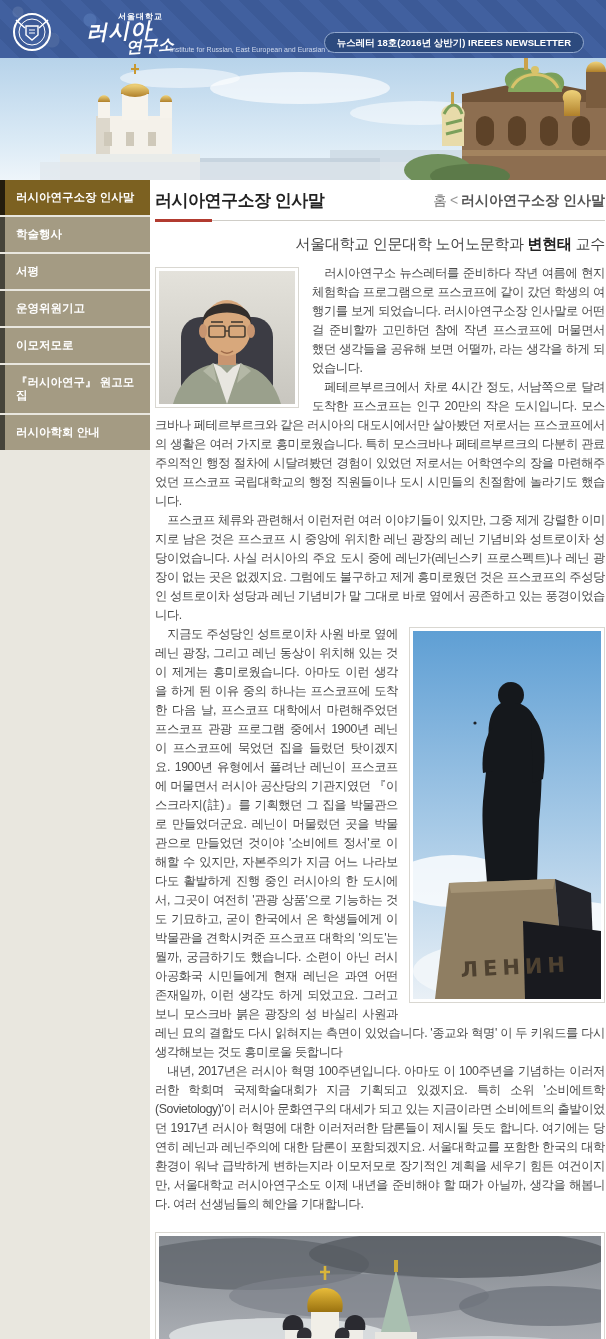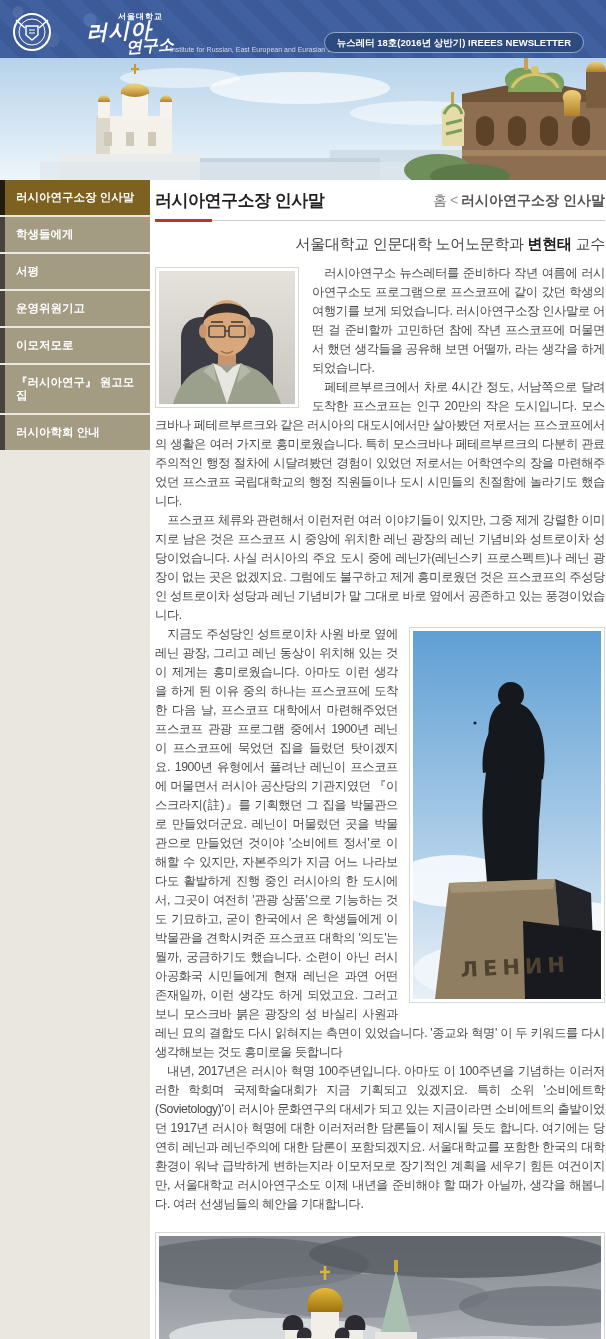--- a/index.html
+++ b/index.html
@@ -151,21 +151,21 @@
     <path d="M564 44 C556 28 588 28 580 44 L580 58 L564 58 Z" fill="url(#gold)"></path>
 
     <ellipse cx="438" cy="112" rx="34" ry="16" fill="#6f8f5a"></ellipse>
     <ellipse cx="470" cy="118" rx="40" ry="12" fill="#5c7a49"></ellipse>
   </svg>
 </div>
 
 <div class="content-row">
   <div class="sidebar">
     <div class="menu-item active"><span>러시아연구소장 인사말</span></div>
-    <div class="menu-item"><span>학생들에게</span></div>
+    <div class="menu-item"><span>학술행사</span></div>
     <div class="menu-item"><span>서평</span></div>
     <div class="menu-item"><span>운영위원기고</span></div>
     <div class="menu-item"><span>이모저모로</span></div>
     <div class="menu-item"><span>『러시아연구』 원고모집</span></div>
     <div class="menu-item"><span>러시아학회 안내</span></div>
   </div>
 
   <div class="main-col">
     <div class="title-row">
       <div class="page-title">러시아연구소장 인사말</div>
@@ -201,21 +201,21 @@
           <path d="M44 52 C42 26 94 26 92 52 C88 38 48 38 44 52 Z" fill="#332e2b"></path>
           <ellipse cx="44" cy="60" rx="4" ry="7" fill="#c89570"></ellipse>
             <ellipse cx="92" cy="60" rx="4" ry="7" fill="#c89570"></ellipse>
           <rect x="50" y="55" width="16" height="11" rx="2" fill="none" stroke="#4a3f33" stroke-width="1.6"></rect>
           <rect x="70" y="55" width="16" height="11" rx="2" fill="none" stroke="#4a3f33" stroke-width="1.6"></rect>
           <path d="M66 60 h4" stroke="#4a3f33" stroke-width="1.6"></path>
           <path d="M52 51 h12 M72 51 h12" stroke="#3a332c" stroke-width="1.6"></path>
           <path d="M62 80 C66 83 70 83 74 80" stroke="#9c6a4a" stroke-width="1.4" fill="none"></path>
         </svg>
       </div>
-      <p>러시아연구소 뉴스레터를 준비하다 작년 여름에 러시아연구소도 프로그램으로 프스코프에 같이 갔던 학생의 여행기를 보게 되었습니다. 러시아연구소장 인사말로 어떤 걸 준비할까 고민하던 참에 작년 프스코프에 머물면서 했던 생각들을 공유해 보면 어떨까, 라는 생각을 하게 되었습니다.</p>
+      <p>러시아연구소 뉴스레터를 준비하다 작년 여름에 현지체험학습 프로그램으로 프스코프에 같이 갔던 학생의 여행기를 보게 되었습니다. 러시아연구소장 인사말로 어떤 걸 준비할까 고민하던 참에 작년 프스코프에 머물면서 했던 생각들을 공유해 보면 어떨까, 라는 생각을 하게 되었습니다.</p>
       <p>페테르부르크에서 차로 4시간 정도, 서남쪽으로 달려 도착한 프스코프는 인구 20만의 작은 도시입니다. 모스크바나 페테르부르크와 같은 러시아의 대도시에서만 살아봤던 저로서는 프스코프에서의 생활은 여러 가지로 흥미로웠습니다. 특히 모스크바나 페테르부르크의 다분히 관료주의적인 행정 절차에 시달려봤던 경험이 있었던 저로서는 어학연수의 장을 마련해주었던 프스코프 국립대학교의 행정 직원들이나 도시 시민들의 친절함에 놀라기도 했습니다.</p>
       <p>프스코프 체류와 관련해서 이런저런 여러 이야기들이 있지만, 그중 제게 강렬한 이미지로 남은 것은 프스코프 시 중앙에 위치한 레닌 광장의 레닌 기념비와 성트로이차 성당이었습니다. 사실 러시아의 주요 도시 중에 레닌가(레닌스키 프로스펙트)나 레닌 광장이 없는 곳은 없겠지요. 그럼에도 불구하고 제게 흥미로웠던 것은 프스코프의 주성당인 성트로이차 성당과 레닌 기념비가 말 그대로 바로 옆에서 공존하고 있는 풍경이었습니다.</p>
       <div class="photo-frame lenin-frame">
         <svg width="188" height="368" viewBox="0 0 188 368">
           <defs>
               <linearGradient id="lsky" x1="0" y1="0" x2="0" y2="1">
                 <stop offset="0" stop-color="#5f9fd4"></stop>
                 <stop offset="0.55" stop-color="#a9cbe7"></stop>
                 <stop offset="1" stop-color="#e9f0f6"></stop>
               </linearGradient>

